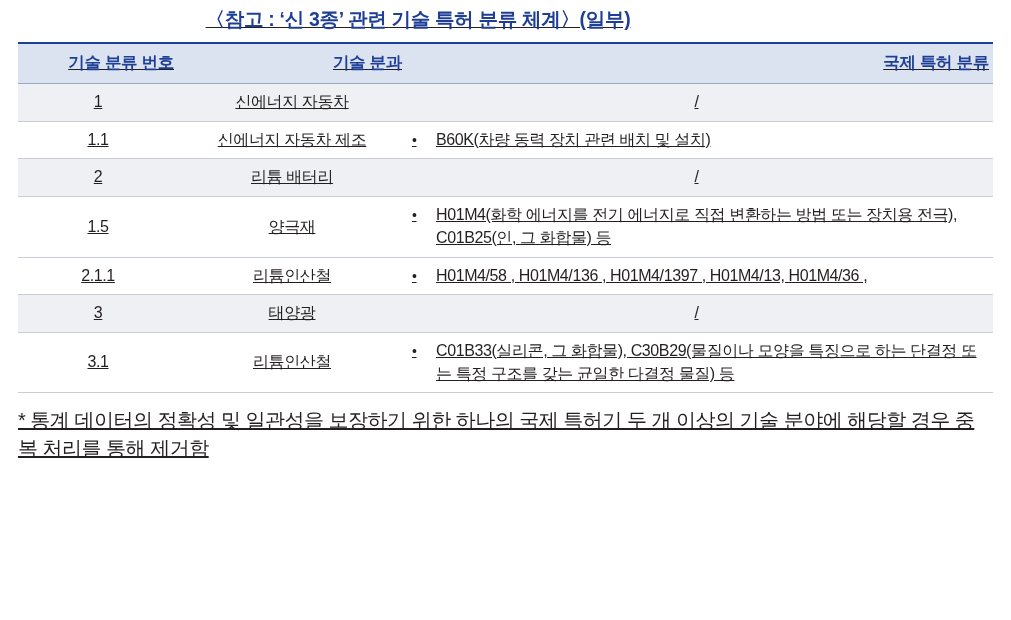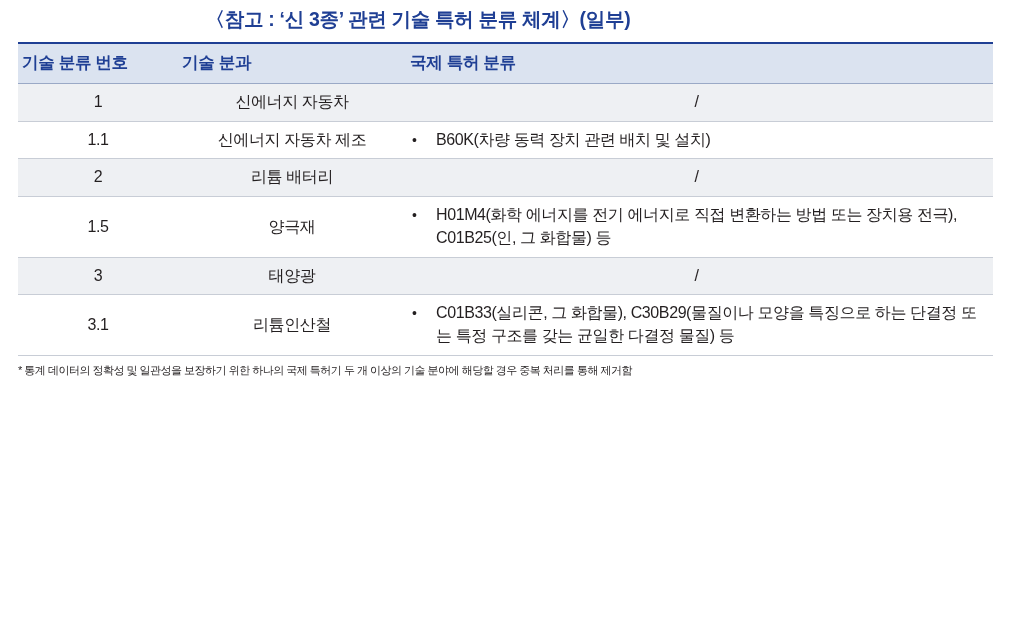--- a/index.html
+++ b/index.html
@@ -13,20 +13,21 @@
     font-family: "Liberation Sans", sans-serif;
     color: #231f20;
     overflow: hidden;
   }
   .page {
     width: 836px;
     height: 620px;
     position: relative;
     box-sizing: border-box;
     padding: 0 18px;
+    text-decoration: underline;
   }
   .doc-title {
     text-align: center;
     font-size: 19.5px;
     font-weight: bold;
     color: #1f3f94;
     letter-spacing: -0.3px;
     padding: 6px 0 9px 0;
   }
   table.spec {
@@ -38,21 +39,21 @@
   table.spec col.c1 { width: 160px; }
   table.spec col.c2 { width: 228px; }
   table.spec col.c3 { width: 587px; }
 
   table.spec th {
     background: #dbe3f0;
     color: #1f3f94;
     font-size: 16.5px;
     font-weight: bold;
     letter-spacing: -0.3px;
-    text-align: left;
+    text-align: right;
     padding: 8px 4px 9px 4px;
     border-top: 2px solid #1f3f94;
     border-bottom: 1.3px solid #9aa9c6;
   }
   table.spec td {
     font-size: 16px;
     letter-spacing: -0.4px;
     border-bottom: 1.1px solid #c8cdd6;
     padding: 7px 6px;
     vertical-align: middle;
@@ -90,22 +91,22 @@
   }
   .btext {
     flex: 1 1 auto;
   }
   .slash {
     font-size: 16px;
   }
   .footnote {
     width: 975px;
     margin: 0 auto;
-    padding-top: 7px;
-    font-size: 11px;
+    padding-top: 13px;
+    font-size: 20px;
     letter-spacing: -0.5px;
     color: #231f20;
     line-height: 1.4;
   }
 </style>
 </head>
 <body>
 
 <div class="page">
 
@@ -154,20 +155,30 @@
         <td class="num">1.5</td>
         <td class="field">양극재</td>
         <td class="ipc">
           <div class="bulletrow">
             <span class="bullet">•</span>
             <span class="btext">H01M4(화학 에너지를 전기 에너지로 직접 변환하는 방법 또는 장치용 전극), C01B25(인, 그 화합물) 등</span>
           </div>
         </td>
       </tr>
 
+      <tr>
+        <td class="num">2.1.1</td>
+        <td class="field">리튬인산철</td>
+        <td class="ipc">
+          <div class="bulletrow">
+            <span class="bullet">•</span>
+            <span class="btext">H01M4/58 , H01M4/136 , H01M4/1397 , H01M4/13, H01M4/36 ,</span>
+          </div>
+        </td>
+      </tr>
 
       <tr class="group">
         <td class="num">3</td>
         <td class="field">태양광</td>
         <td class="ipc slash">/</td>
       </tr>
 
       <tr>
         <td class="num">3.1</td>
         <td class="field">리튬인산철</td>

